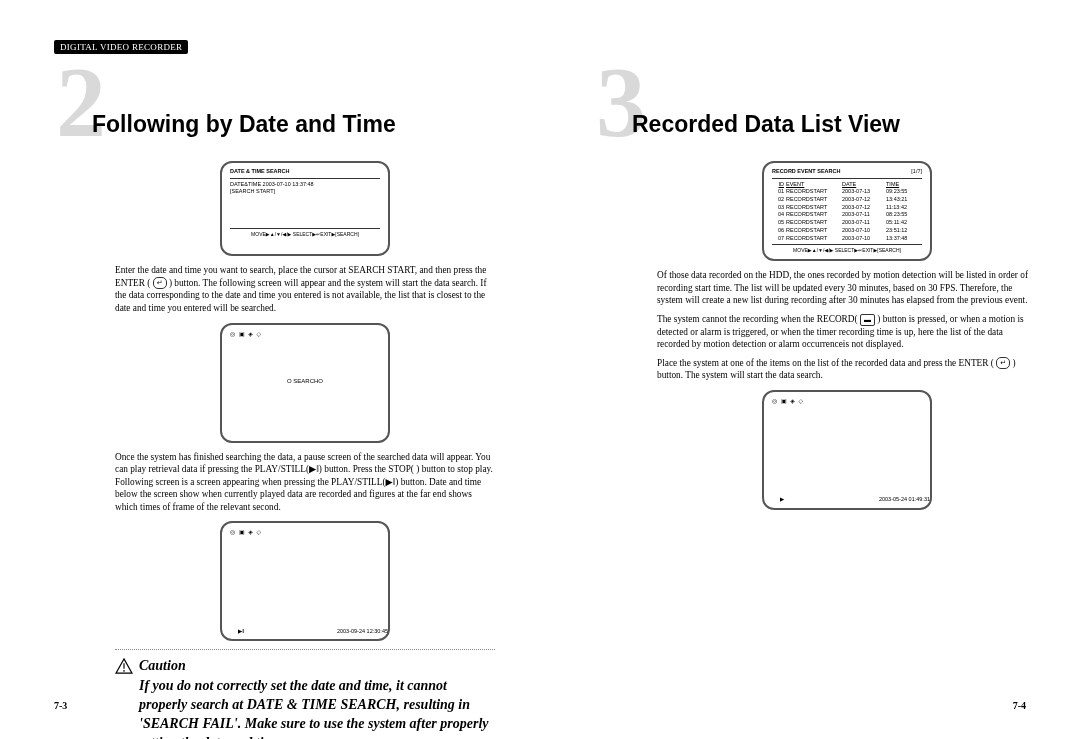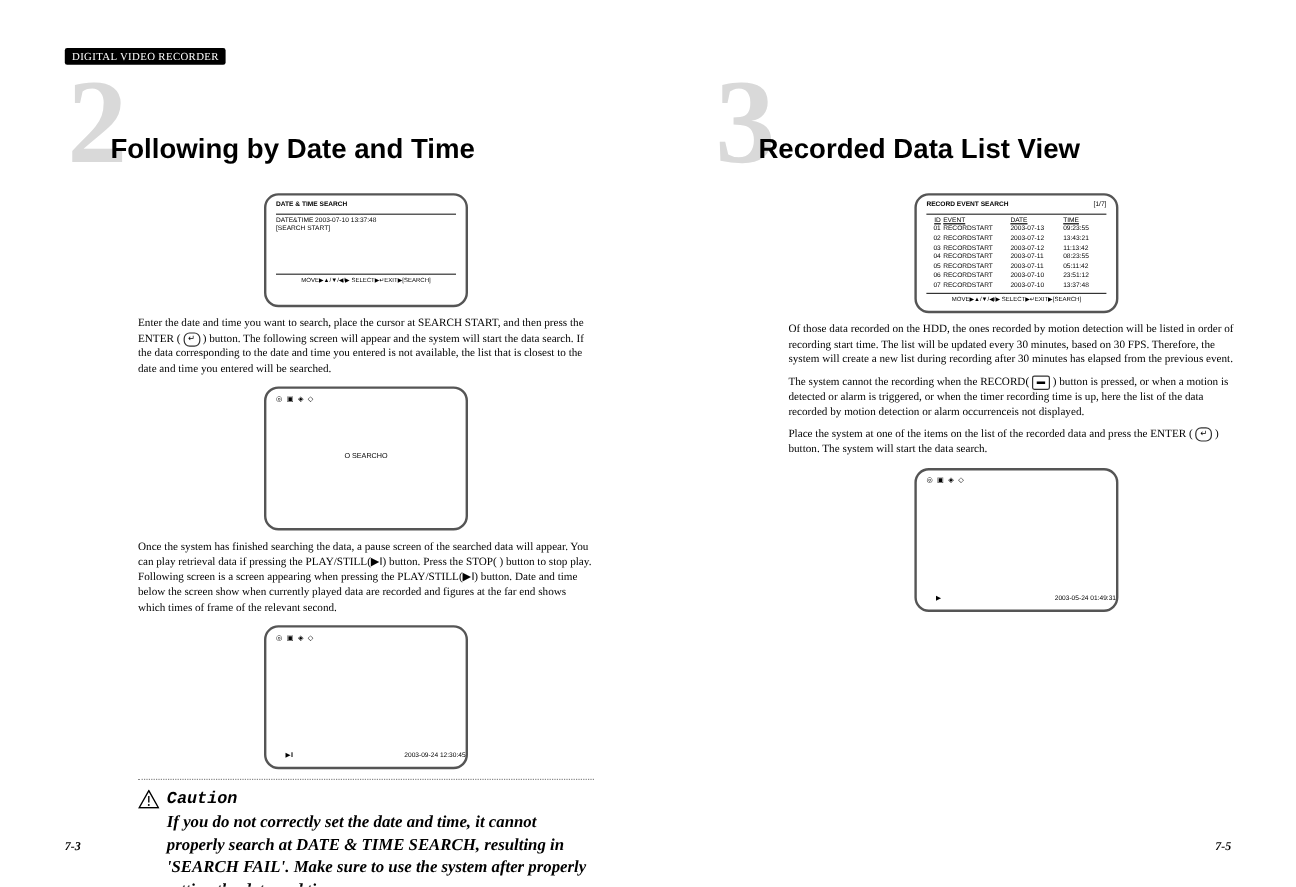--- a/index.html
+++ b/index.html
@@ -1,20 +1,20 @@
 <!DOCTYPE html>
 <html><head>
 <meta charset="utf-8">
 <style>
   * { box-sizing: border-box; margin: 0; padding: 0; }
   body { background: #fff; font-family: "Times New Roman", serif; color: #000; width: 1080px; height: 739px; }
   .spread { display: flex; width: 1080px; height: 739px; }
   .page { width: 540px; height: 739px; position: relative; padding: 42px 54px 30px 54px; }
   .header-tab { position: absolute; top: 40px; left: 54px; background: #000; color: #fff; font-size: 9px; padding: 2px 6px; border-radius: 2px; letter-spacing: 0.3px; }
-  .page-num { position: absolute; bottom: 28px; font-size: 10px; font-weight: bold; font-style: italic; }
+  .page-num { position: absolute; bottom: 28px; font-size: 10px; font-weight: bold; }
   .page-num.left { left: 54px; }
   .page-num.right { right: 54px; }
 
   .big-num { font-size: 100px; font-weight: bold; color: #d9d9d9; position: absolute; top: 52px; line-height: 1; }
   .page.left .big-num { left: 56px; }
   .page.right .big-num { left: 56px; }
   .section-title { font-family: Arial, Helvetica, sans-serif; font-weight: bold; font-size: 23px; position: absolute; top: 111px; left: 92px; }
 
   .content-area { position: absolute; top: 155px; left: 115px; width: 380px; }
   .body-text { font-size: 9.3px; line-height: 1.35; margin: 8px 0; text-align: left; }
@@ -29,21 +29,21 @@
   .table-row { display: flex; }
   .table-row span { flex: 0 0 auto; }
   .col-id { width: 14px; text-align: right; padding-right: 2px; }
   .col-ev { width: 56px; }
   .col-date { width: 44px; }
   .col-time { width: 34px; }
 
   .play-info { position: absolute; bottom: 4px; width: 100%; display: flex; justify-content: space-between; padding: 0 8px; font-size: 5.5px; }
 
   .dotted { border-top: 1px dotted #888; margin: 8px 0; }
-  .caution-head { display: flex; align-items: center; font-family: Liberation Mono, monospace; font-style: italic; font-weight: bold; font-size: 14px; margin-top: 4px; text-align: right; }
+  .caution-head { display: flex; align-items: center; font-family: Liberation Serif, serif; font-style: italic; font-weight: bold; font-size: 14px; margin-top: 4px; text-align: right; }
   .tri-icon { width: 18px; height: 16px; margin-right: 6px; position: relative; }
   .tri-icon svg { width: 18px; height: 16px; display: block; }
   .caution-body { font-size: 14px; font-style: italic; font-weight: bold; line-height: 1.35; padding-left: 24px; margin-top: 3px; }
 
   .enter-icon, .rec-icon, .ps-icon { display: inline-block; border: 1px solid #333; border-radius: 5px; padding: 0 3px; font-size: 7px; line-height: 10px; vertical-align: middle; font-family: Arial, sans-serif; }
   .rec-icon { border-radius: 2px; }
 
   .screen-pos { position: relative; height: 100%; }
   .center-txt { position: absolute; top: 45%; left: 0; width: 100%; text-align: center; font-size: 6px; }
 
@@ -200,15 +200,15 @@
         <div class="screen-inner screen-pos">
           <div class="icons-row">◎ ▣ ◈ ◇</div>
           <div class="play-info">
             <span>▶</span>
             <span>2003-05-24  01:49:31</span>
           </div>
         </div>
       </div>
     </div>
 
-    <div class="page-num right">7-5</div>
+    <div class="page-num right">7-4</div>
   </div>
 </div>
 
 </body></html>

